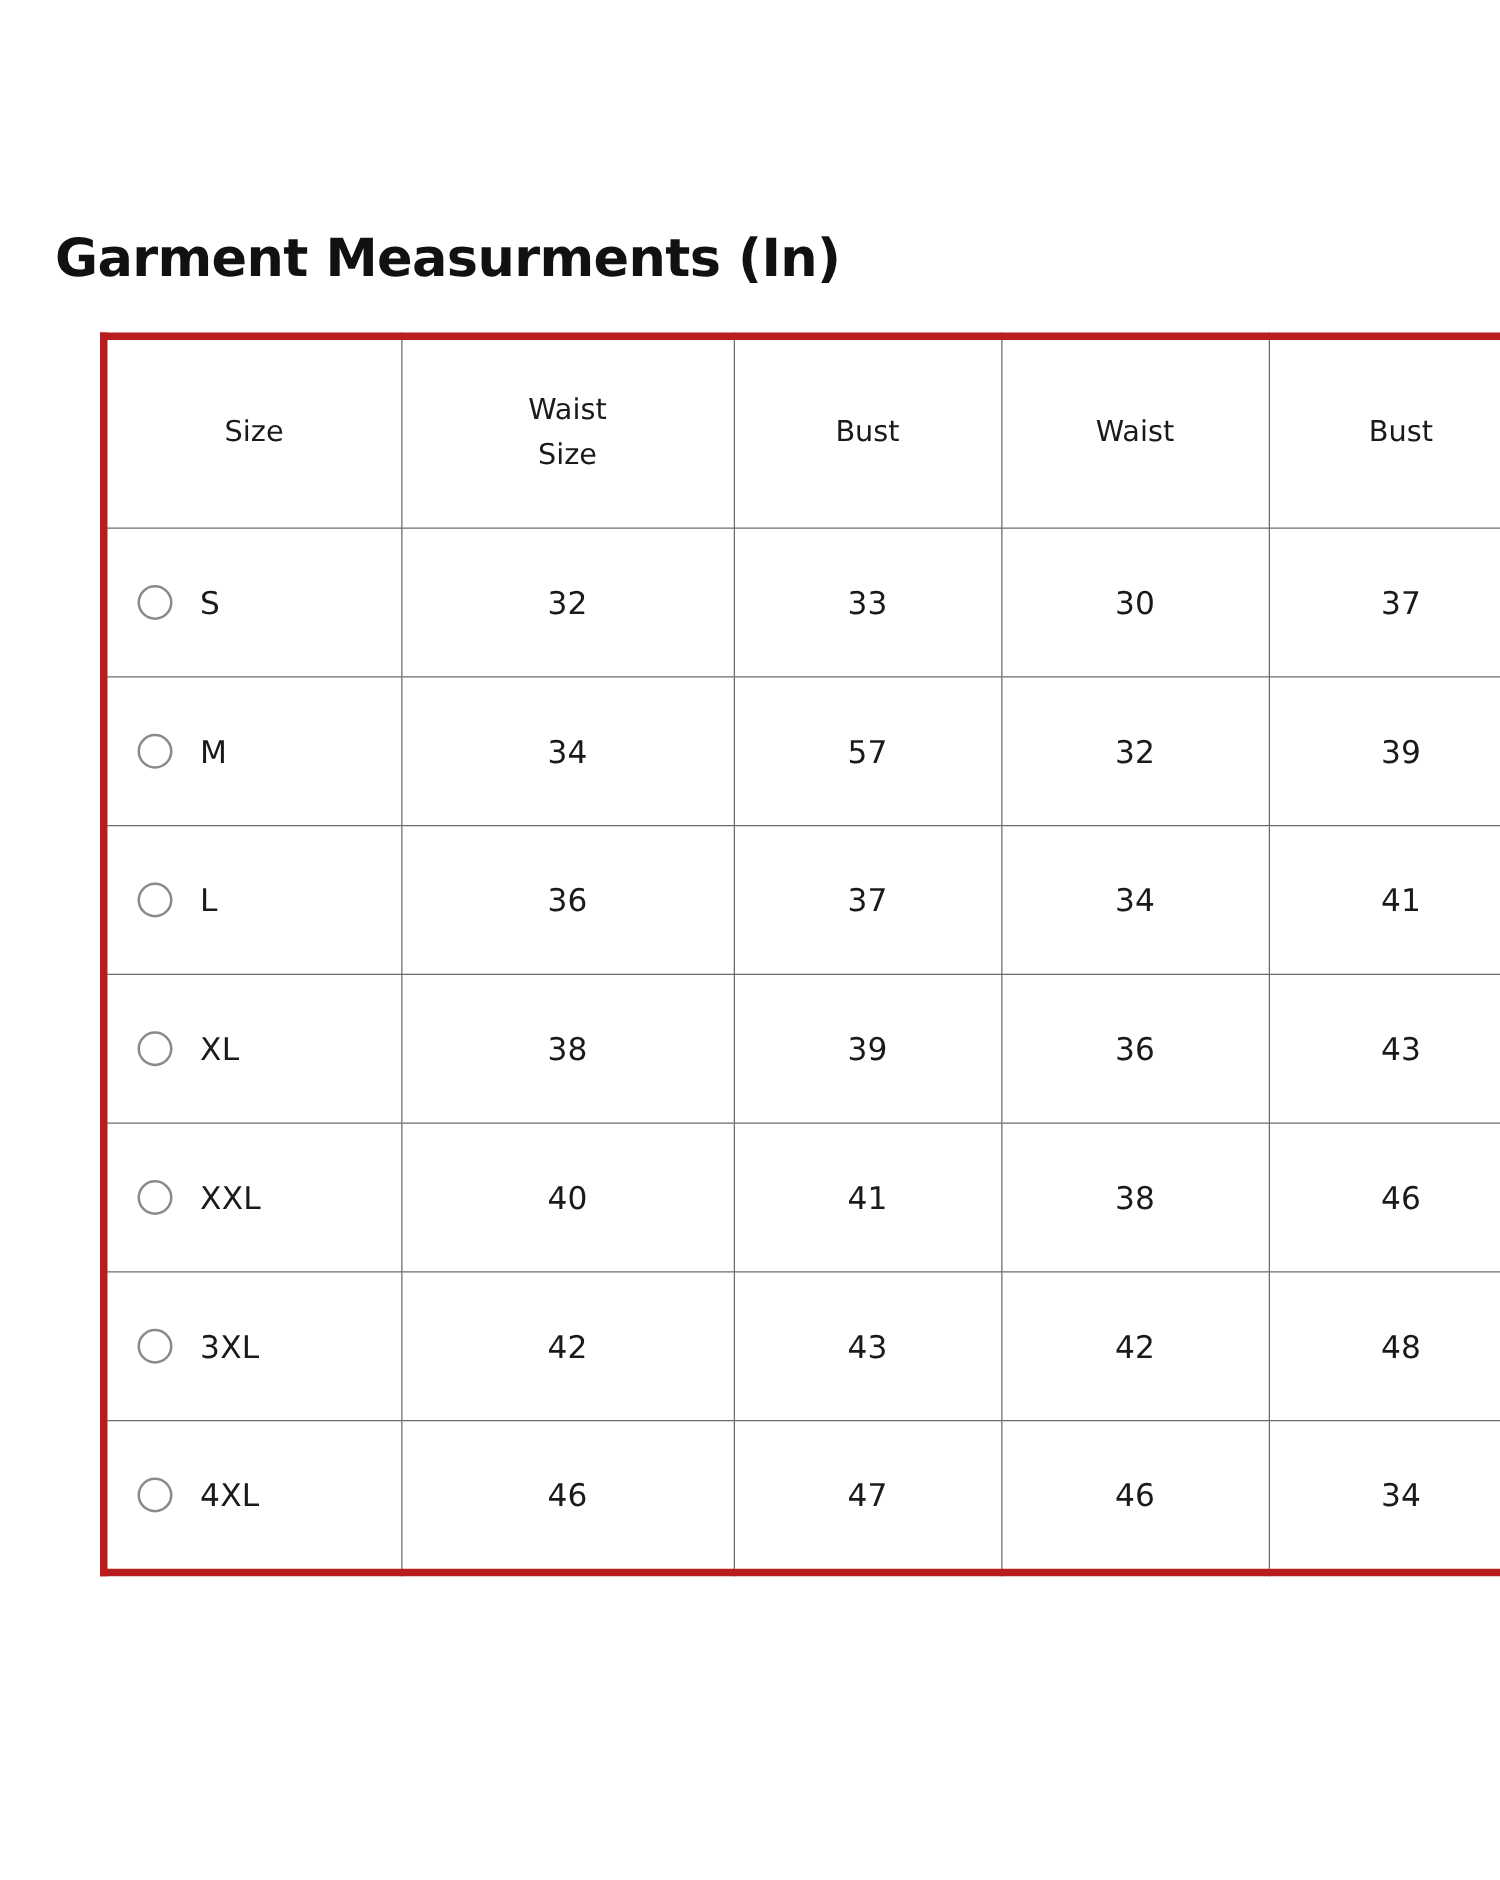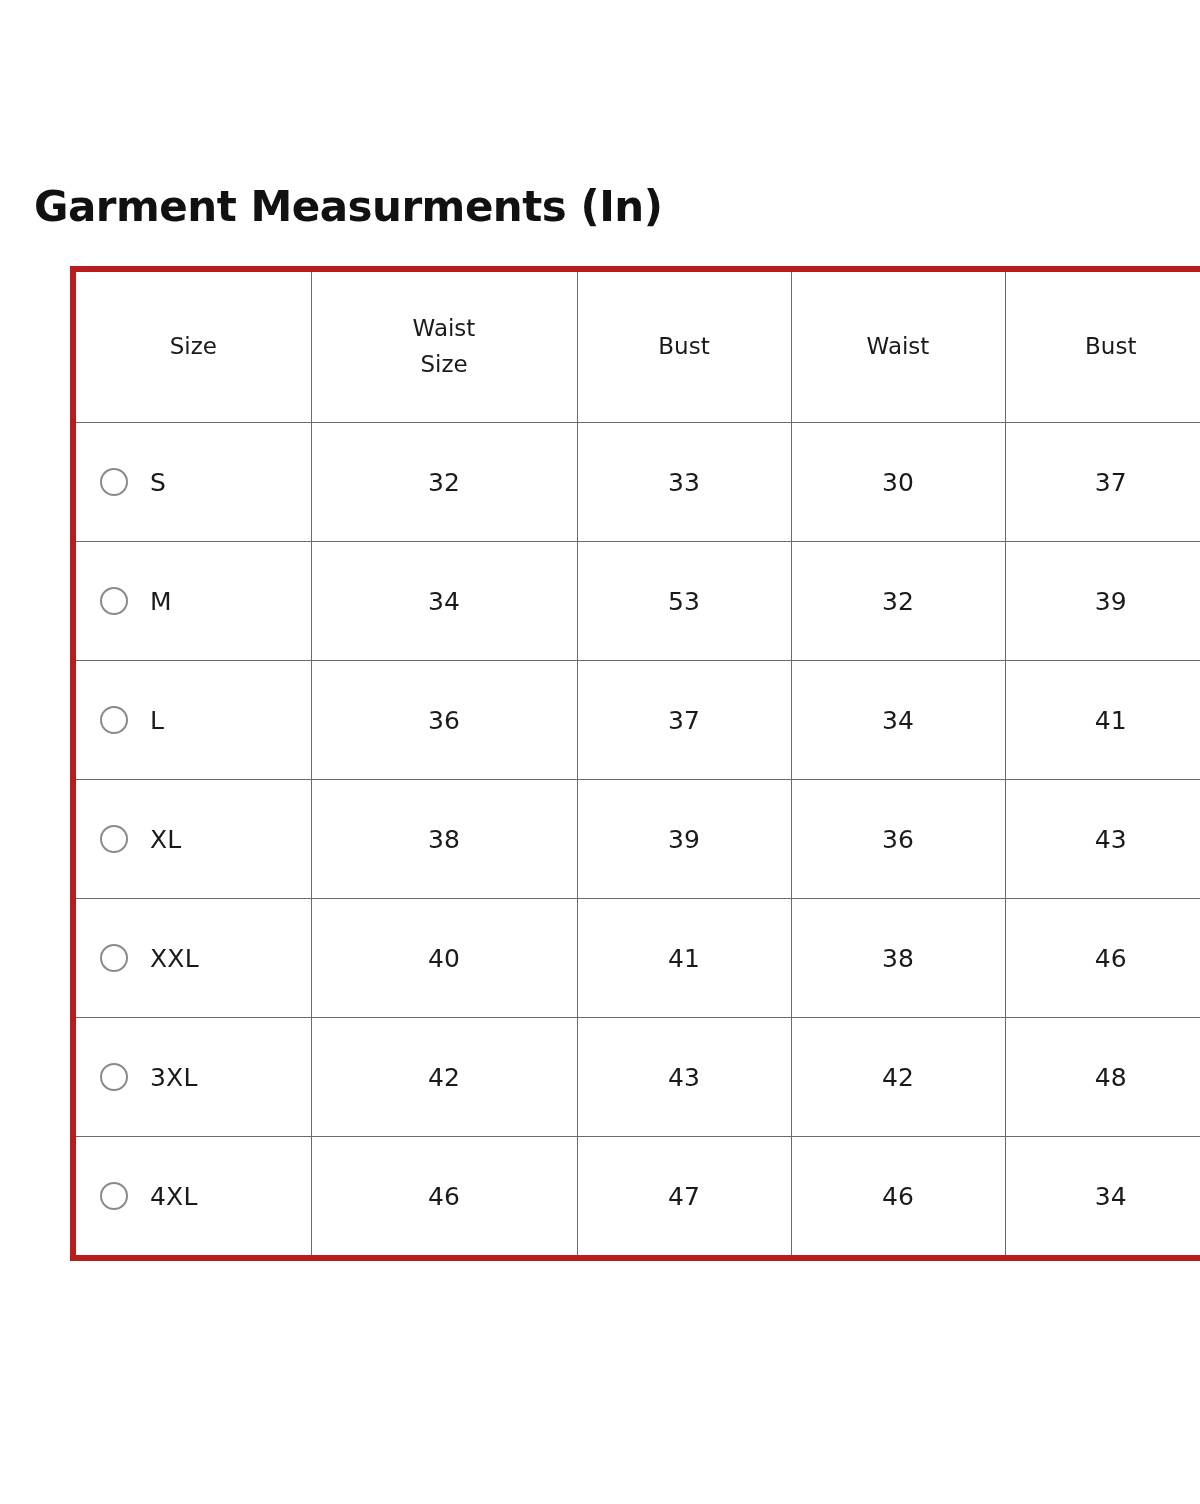--- a/index.html
+++ b/index.html
@@ -10,21 +10,21 @@
   body {
     width: 1200px;
     height: 1504px;
     font-family: "DejaVu Sans", sans-serif;
     color: #1a1a1a;
     position: relative;
     overflow: hidden;
   }
   .page {
     position: absolute;
-    left: 4px;
+    left: 14px;
     top: 0;
     width: 1060px;
     height: 1504px;
   }
   .title {
     position: absolute;
     left: 30px;
     top: 182px;
     font-size: 42px;
     font-weight: 700;
@@ -149,21 +149,21 @@
         </tr>
 
         <tr>
           <td class="size-cell">
             <div class="size-cell-inner">
               <span class="radio"></span>
               <span class="size-label">M</span>
             </div>
           </td>
           <td>34</td>
-          <td>53</td>
+          <td>57</td>
           <td>32</td>
           <td>39</td>
         </tr>
 
         <tr>
           <td class="size-cell">
             <div class="size-cell-inner">
               <span class="radio"></span>
               <span class="size-label">L</span>
             </div>

